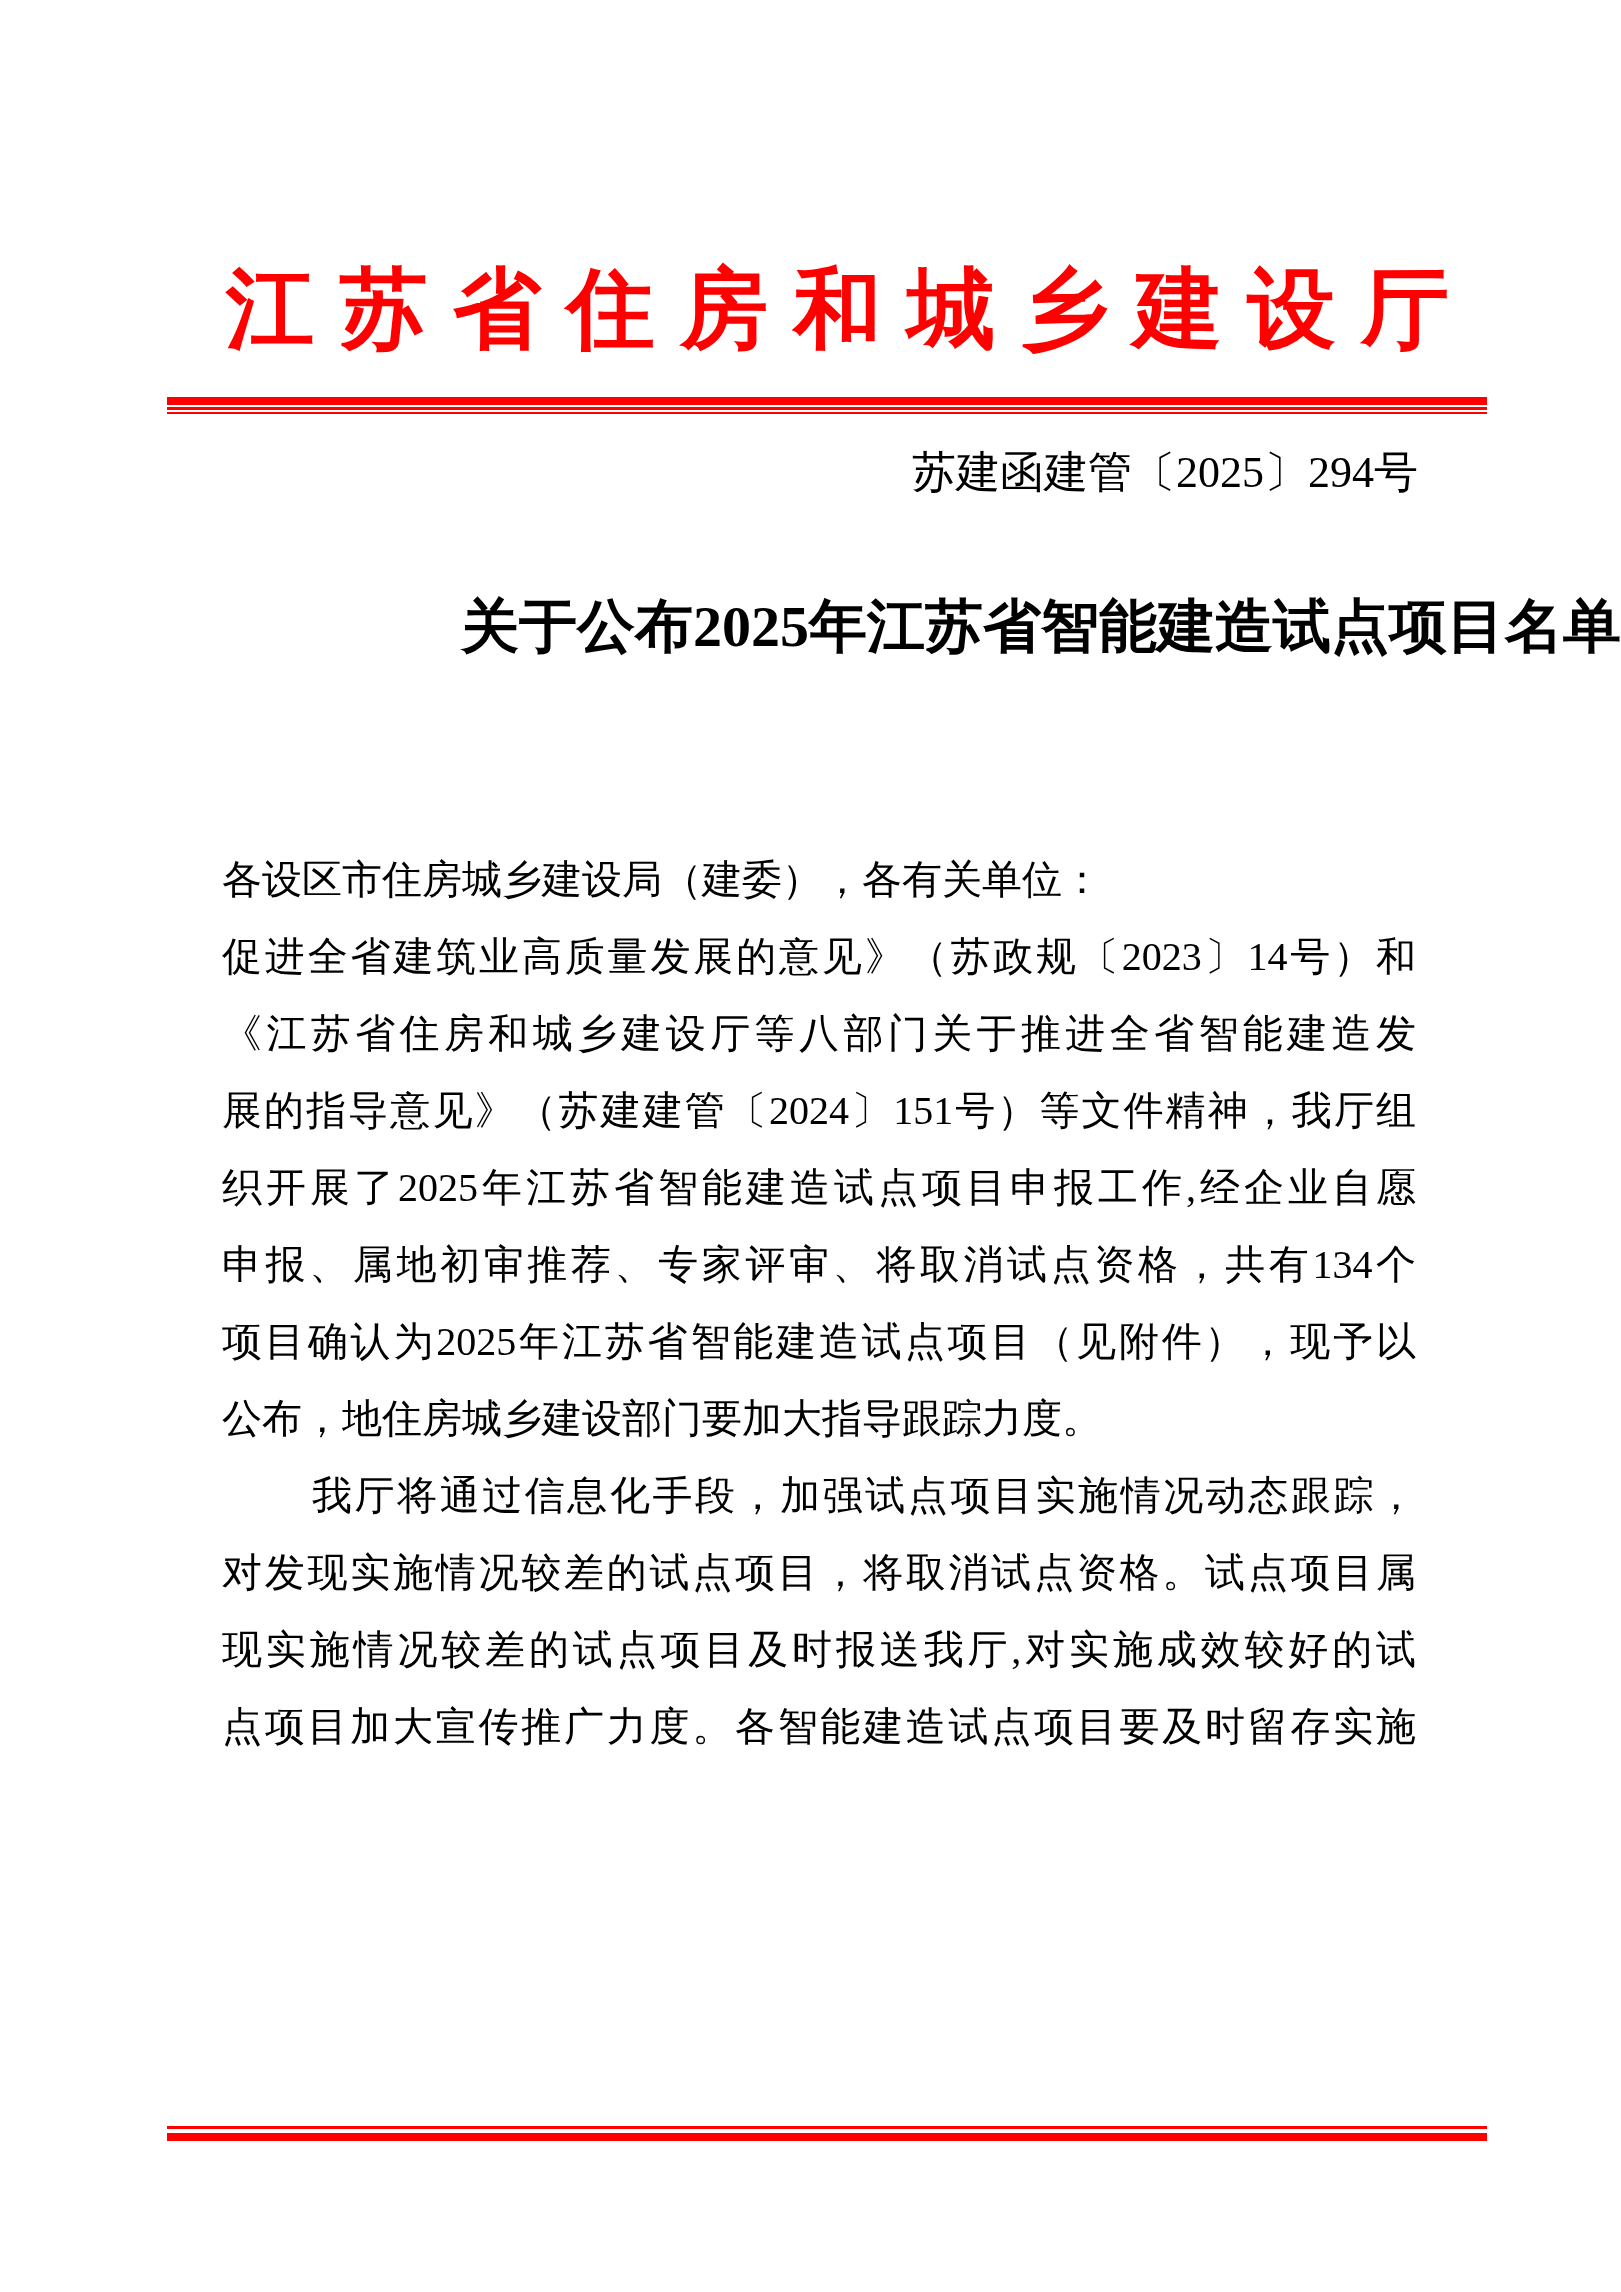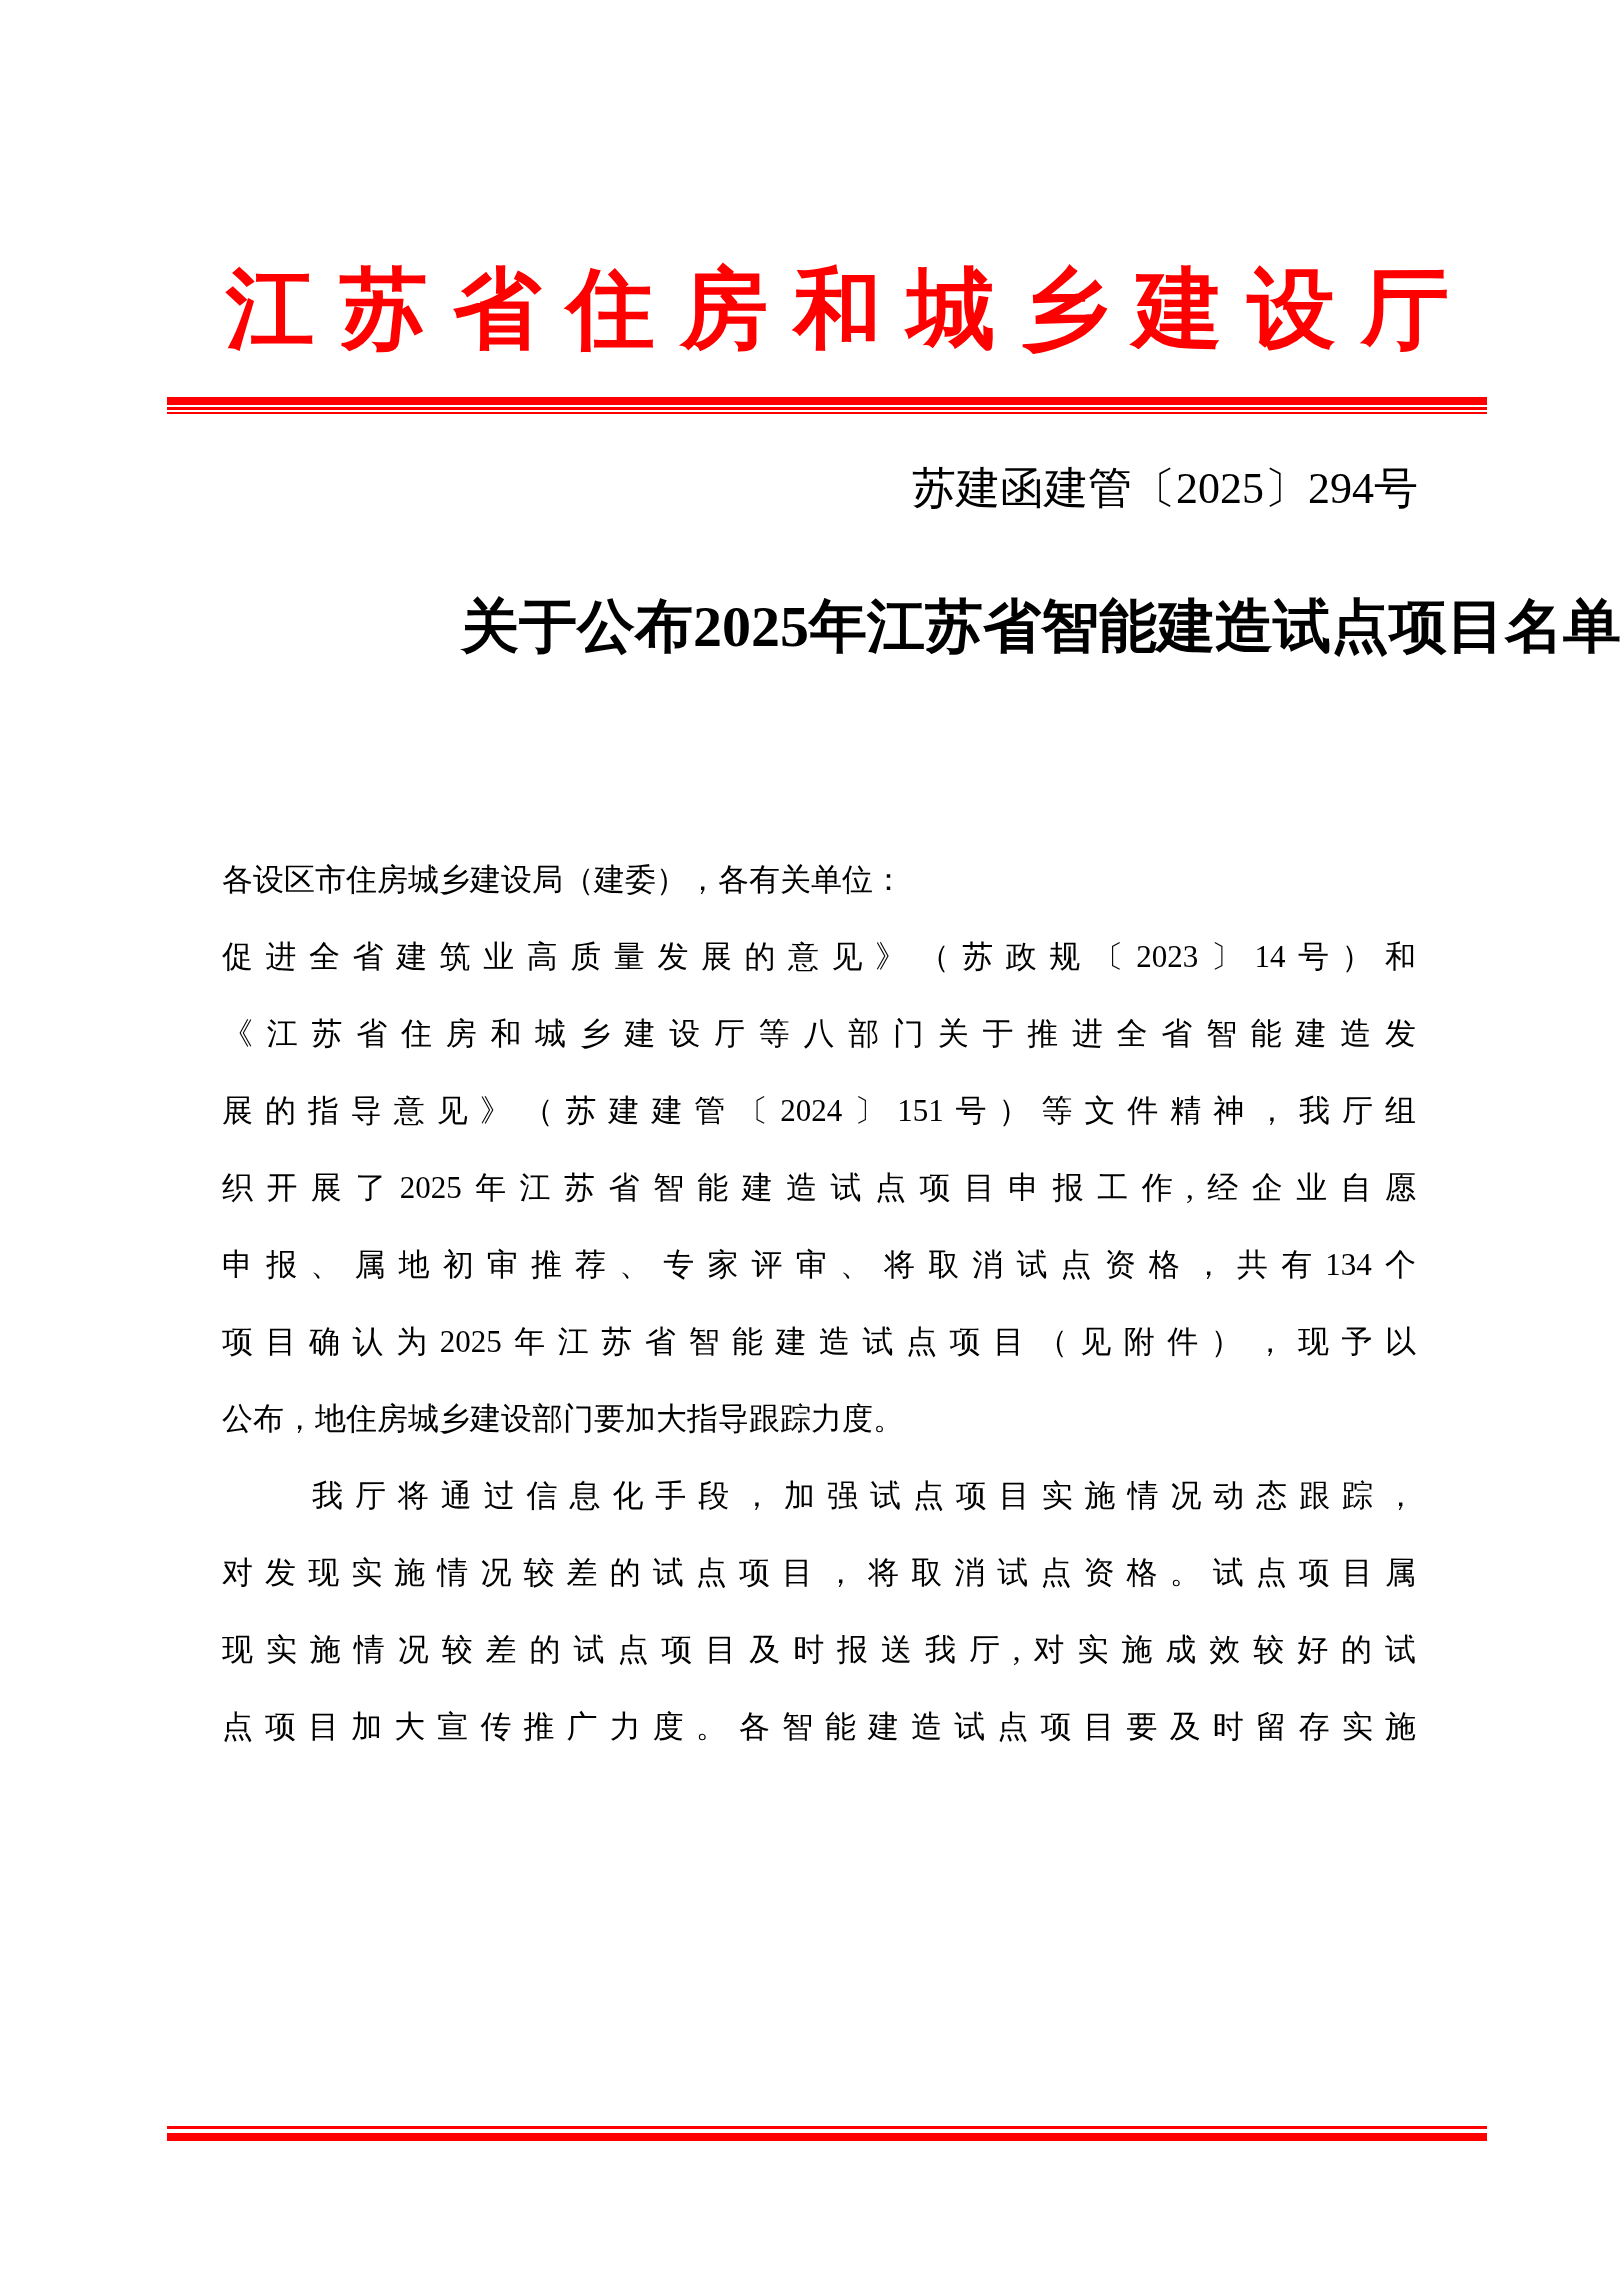--- a/index.html
+++ b/index.html
@@ -36,21 +36,21 @@
   .rule-top { top: 397px; }
   .rule-bottom { top: 2126px; }
   .rule .bar { width: 100%; background: var(--accent-red, #ff0000); }
   .rule .gap { width: 100%; background: transparent; }
   .h8 { height: 7.8px; } .h4 { height: 3.9px; }
   .h3 { height: 2.9px; } .h2 { height: 2px; }
 
   
   .doc-number {
     position: absolute;
-    top: 459px;
+    top: 443px;
     left: 222px;
     width: 1196px;
     text-align: right;
     font-size: 44px;
     line-height: 59px;
   }
 
   
   .title {
     position: absolute;
@@ -62,21 +62,21 @@
     font-weight: 700;
     line-height: 83px;
   }
 
   
   .body-text {
     position: absolute;
     top: 841px;
     left: 222px;
     width: 1194px;
-    font-size: 31px;
+    font-size: 40px;
     line-height: 77px;
   }
   .line {
     text-align: justify;
     text-align-last: justify;
     text-justify: inter-character;
   }
   .line.no-fill { text-align-last: left; }
   .line.indent { text-indent: 90px; }
 </style>

